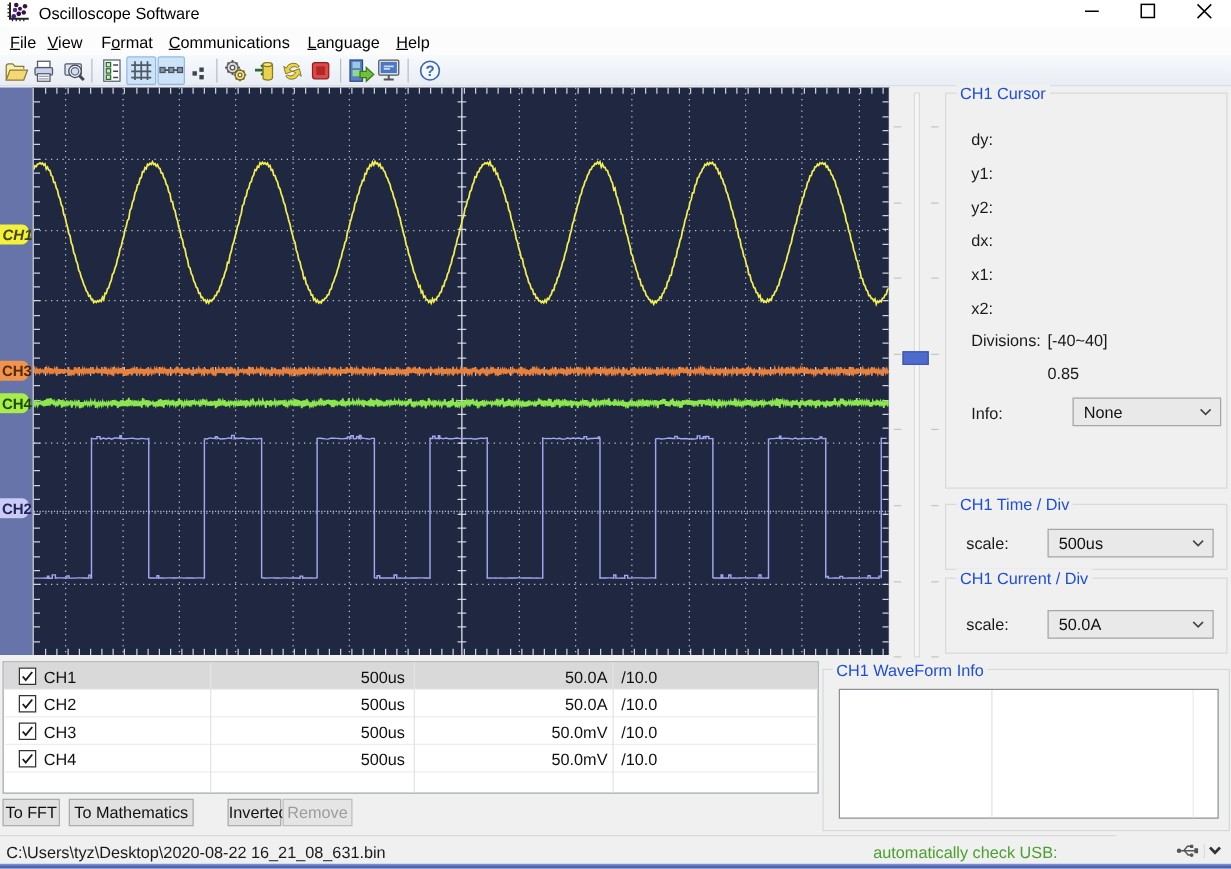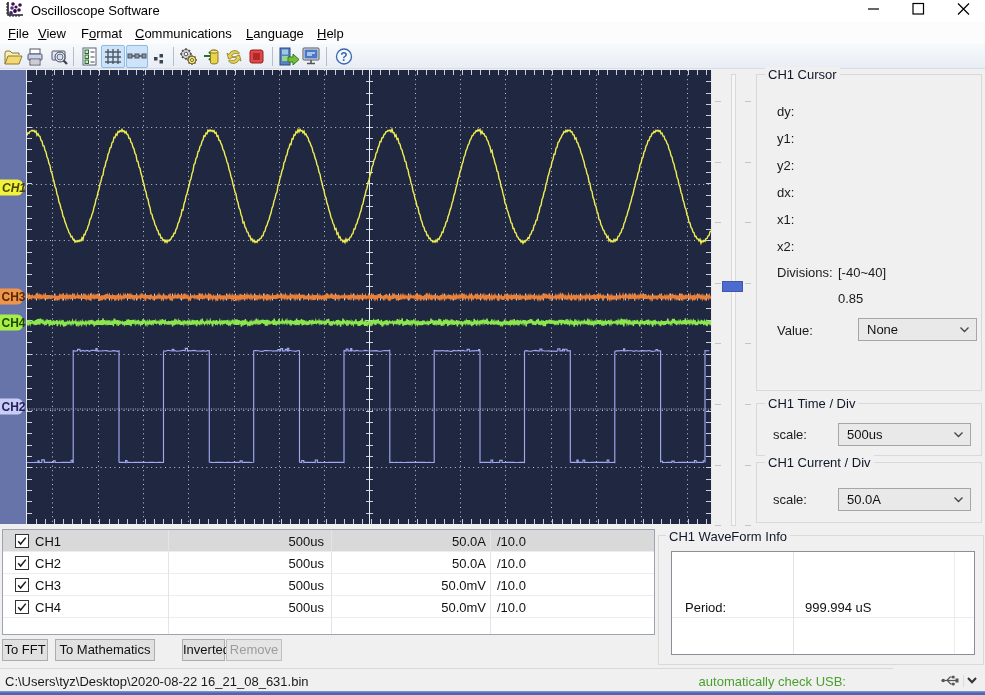--- a/index.html
+++ b/index.html
@@ -17,21 +17,21 @@
 
 #leftstrip{left:0;top:70px;width:27px;height:454px;background:#6774a9}
 #scope{left:26px;top:70px;width:686px;height:454px;background:#202740;border-left:1px solid #e8e8f0;border-right:1px solid #e8e8f0}
 .gdot{stroke:#dfe3ee;stroke-width:1;stroke-dasharray:1 3.6;opacity:.85}
 
 #groove{left:731px;top:74px;width:5px;height:452px;background:#f6f6f6;border:1px solid #dadada}
 #shandle{left:722px;top:281px;width:21px;height:11px;background:#4d6ace;border:1px solid #3f57a8}
 .stick{position:absolute;width:6px;height:1px;background:#c5c5c5}
 
 .gbox{position:absolute;border:1px solid #d9d9d9;background:#f0f0f0}
-.gtitle{position:absolute;background:#f0f0f0;font-size:13px;color:#0f172a;padding:0 3px;white-space:nowrap}
+.gtitle{position:absolute;background:#f0f0f0;font-size:13px;color:#1d4ed8;padding:0 3px;white-space:nowrap}
 .lab{position:absolute;font-size:13px;color:#1a1a1a;white-space:nowrap}
 .combo{position:absolute;background:#e9e9e9;border:1px solid #a6a6a6;font-size:13px;color:#111}
 .combo span{position:absolute;left:8px;top:3px}
 .chev{position:absolute;right:7px;top:8px;width:9px;height:6px}
 
 #chtable{left:2px;top:529px;width:653px;height:106px;background:#ffffff;border:1px solid #9ea4ad}
 .trow{position:absolute;left:0;width:651px;height:22px;border-bottom:1px solid #ededed;font-size:13px;color:#111}
 .cline{position:absolute;top:0;width:1px;height:104px;background:#e4e4e4}
 .cbox{position:absolute;left:12px;top:4px;width:14px;height:14px;background:#fff;border:1.5px solid #333}
 
@@ -587,21 +587,21 @@
 <div class="gtitle" style="left:765px;top:67px">CH1 Cursor</div>
 <div class="lab" style="left:777px;top:104px">dy:</div>
 <div class="lab" style="left:777px;top:131px">y1:</div>
 <div class="lab" style="left:777px;top:158px">y2:</div>
 <div class="lab" style="left:777px;top:185px">dx:</div>
 <div class="lab" style="left:777px;top:212px">x1:</div>
 <div class="lab" style="left:777px;top:239px">x2:</div>
 <div class="lab" style="left:777px;top:265px">Divisions:</div>
 <div class="lab" style="left:838px;top:265px">[-40~40]</div>
 <div class="lab" style="left:838px;top:291px">0.85</div>
-<div class="lab" style="left:777px;top:323px">Value:</div>
+<div class="lab" style="left:777px;top:323px">Info:</div>
 <div class="combo" style="left:858px;top:318px;width:119px;height:23px">
     <span>None</span>
   <svg class="chev" viewBox="0 0 9 6">
       <path d="M0.5 0.5 L4.5 4.5 L8.5 0.5" stroke="#444" stroke-width="1.3" fill="none"></path>
     </svg>
   </div>
 
 <div class="gbox" style="left:756px;top:403px;width:226px;height:53px"></div>
 <div class="gtitle" style="left:765px;top:396px">CH1 Time / Div</div>
 <div class="lab" style="left:773px;top:427px">scale:</div>
@@ -673,24 +673,20 @@
 </div>
 
 <div class="btn" style="left:2px;width:46px">To FFT</div>
 <div class="btn" style="left:55px;width:100px">To Mathematics</div>
 <div class="btn" style="left:182px;width:43px">Inverted</div>
 <div class="btn" style="left:226px;width:56px;color:#9c9c9c;border-color:#bfbfbf;background:#e5e5e5">Remove</div>
 
 <div class="gbox" id="infobox"></div>
 <div class="gtitle" style="left:666px;top:529px">CH1 WaveForm Info</div>
 <div class="abs" id="infotable">
-  <div class="irow" style="top:44px">
-      <span style="position:absolute;left:13px;top:4px">Period:</span>
-      <span style="position:absolute;left:133px;top:4px">999.994 uS</span>
-    </div>
   <div style="position:absolute;left:121px;top:0;width:1px;height:102px;background:#e4e4e4"></div>
   <div style="position:absolute;left:282px;top:0;width:1px;height:102px;background:#ededed"></div>
 </div>
 
 <div class="abs" id="statusbar">
   <span style="position:absolute;left:5px;top:5px">C:\Users\tyz\Desktop\2020-08-22 16_21_08_631.bin</span>
   <span style="position:absolute;right:47px;top:5px;color:#4aa02e;font-size:13px">automatically check USB:</span>
   <svg style="position:absolute;left:941px;top:5px" width="18" height="13" viewBox="0 0 18 13">
     <circle cx="2.2" cy="6.5" r="1.8" fill="#555"></circle>
     <path d="M3.5 6.5 H15" stroke="#555" stroke-width="1.2"></path>

